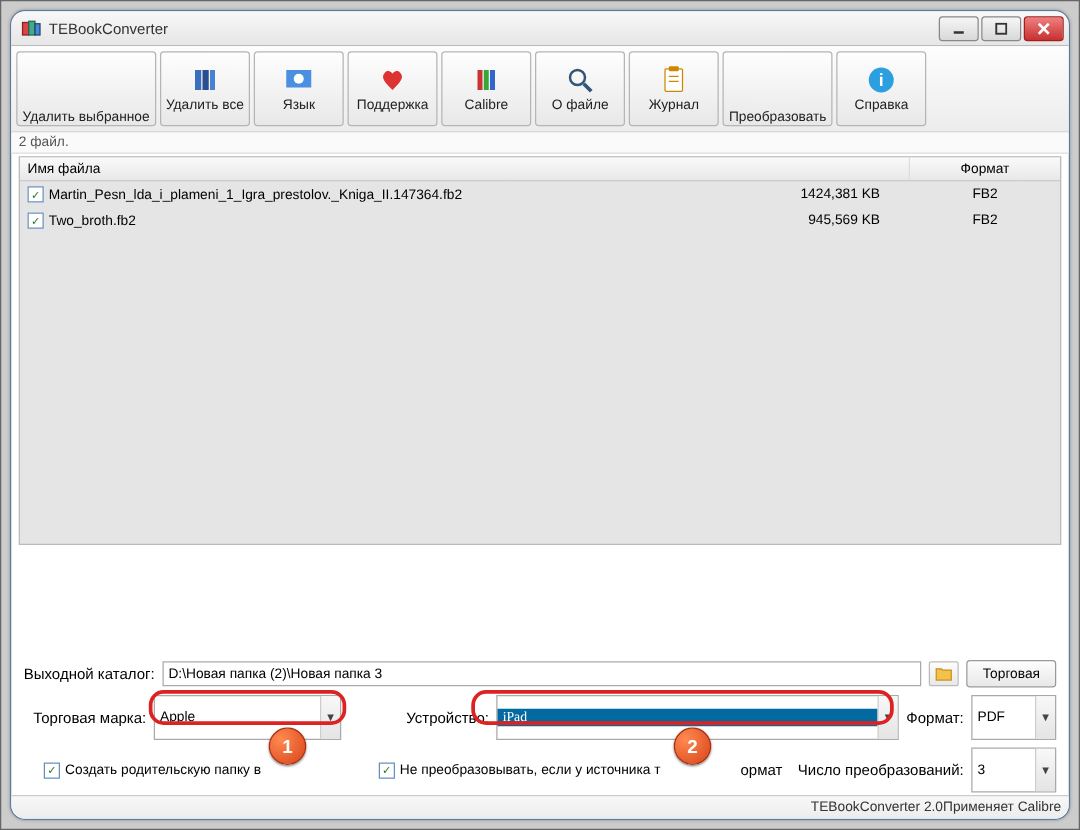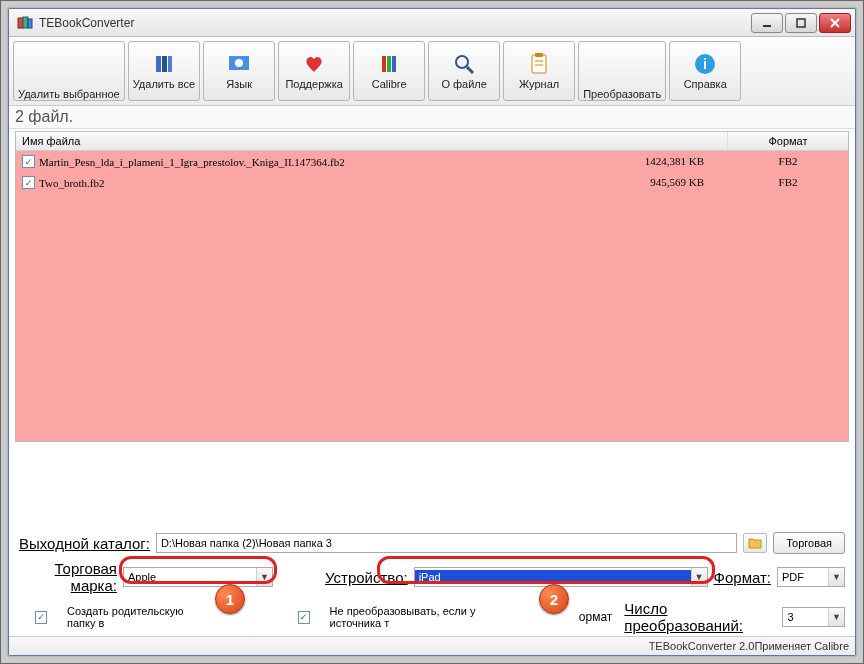--- a/index.html
+++ b/index.html
@@ -1,56 +1,56 @@
 <!DOCTYPE html>
 <html><head>
 <meta charset="utf-8">
 <style>
 * { box-sizing: border-box; margin: 0; padding: 0; }
 body { font-family: "Segoe UI", Tahoma, sans-serif; font-size: 12px; background: #fff; width: 864px; height: 664px; overflow: hidden; }
 .outer { border: 1px solid #666; width: 864px; height: 664px; background: #ccc; padding: 7px; position: relative; }
-.window { background: #fff; border: 1px solid #5a7aa0; border-radius: 2px; width: 100%; height: 100%; display: flex; flex-direction: column; overflow: hidden; box-shadow: 0 0 3px rgba(0,0,0,0.3); }
+.window { background: #fff; border: 1px solid #5a7aa0; border-radius: 12px; width: 100%; height: 100%; display: flex; flex-direction: column; overflow: hidden; box-shadow: 0 0 3px rgba(0,0,0,0.3); }
 .titlebar { height: 28px; background: linear-gradient(to bottom, #f8f8f8, #e6e6e6); display: flex; align-items: center; padding: 0 4px 0 8px; border-bottom: 1px solid #bbb; }
 .titlebar-icon { width: 16px; height: 16px; margin-right: 6px; }
 .titlebar-title { flex: 1; font-size: 12px; color: #333; }
 .winbtns { display: flex; gap: 2px; }
 .winbtn { width: 32px; height: 20px; border: 1px solid #888; border-radius: 3px; background: linear-gradient(to bottom,#f6f6f6,#d8d8d8); display: flex; align-items: center; justify-content: center; font-size: 10px; color: #333; }
 .winbtn.close { background: linear-gradient(to bottom,#f08080,#c83030); color:#fff; border-color:#a02020; }
 .toolbar { display: flex; gap: 3px; padding: 4px; background: linear-gradient(to bottom,#fdfdfd,#ececec); border-bottom: 1px solid #ccc; }
 .tbtn { min-width: 72px; height: 60px; border: 1px solid #b5b5b5; border-radius: 3px; background: linear-gradient(to bottom,#fefefe,#e8e8e8); display: flex; flex-direction: column; align-items: center; justify-content: center; gap: 2px; padding: 2px 4px; font-size: 11px; color: #222; }
 .tbtn svg { width: 24px; height: 24px; }
 .tbtn.wide { min-width: 82px; gap: 46px; }
-.statusbar-top { padding: 2px 6px; font-size: 16px; color: #555; background:#fafafa; border-bottom:1px solid #ddd;}
-.table { flex: 0 0 auto; border: 1px solid #bbb; margin: 2px 6px; background:#fca5a5; }
+.statusbar-top { padding: 2px 6px; font-size: 11px; color: #555; background:#fafafa; border-bottom:1px solid #ddd;}
+.table { flex: 0 0 auto; border: 1px solid #bbb; margin: 2px 6px; background:#e5e5e5; }
 .table-head { display: flex; background: linear-gradient(to bottom,#fafafa,#e8e8e8); border-bottom:1px solid #ccc; }
 .th { padding: 3px 6px; font-size: 11px; border-right: 1px solid #ddd; }
 .th.name { flex: 1; }
 .th.size { width: 130px; text-align:center; }
 .th.fmt { width: 120px; text-align:center; border-right:none; }
 .table-body { height: 290px; overflow:auto; }
-.tr { display:flex; padding:2px 0;font-family:Liberation Serif, serif; }
+.tr { display:flex; padding:2px 0; }
 .td { padding: 2px 6px; font-size: 11px; }
 .td.name { flex:1; display:flex; align-items:center; gap:4px; }
 .td.size { width:130px; text-align:right; padding-right:24px; }
 .td.fmt { width:120px; text-align:center; }
 .chk { width:13px; height:13px; border:1px solid #6a8fbf; background:#fff; display:inline-flex; align-items:center; justify-content:center; font-size:9px; color:#2c6; }
 .chk::after { content:"✓"; color:#2a7a2a; }
 .bottom { padding: 6px 10px 2px 10px; display:flex; flex-direction:column; gap:6px; }
 .row { display:flex; align-items:center; gap:6px; }
-.row label { font-size:15px;text-decoration:underline; }
+.row label { font-size:12px; }
 .pathbox { flex:1; height:20px; border:1px solid #aaa; padding:2px 4px; font-size:11px; background:#fff; display:flex; align-items:center; }
 .iconbtn { width:24px; height:20px; border:1px solid #bbb; background:linear-gradient(to bottom,#fdfdfd,#e8e8e8); display:flex; align-items:center; justify-content:center; border-radius:2px; }
 .btn { height:22px; padding:0 12px; border:1px solid #999; border-radius:3px; background:linear-gradient(to bottom,#fdfdfd,#e8e8e8); font-size:11px; }
-.combo { height:20px; border:1px solid #aaa; background:#fff; display:flex; align-items:center; font-size:11px; position:relative; }
+.combo { height:36px; border:1px solid #aaa; background:#fff; display:flex; align-items:center; font-size:11px; position:relative; }
 .combo .val { flex:1; padding:0 4px; white-space:nowrap; overflow:hidden; }
 .combo .arrow { width:16px; text-align:center; color:#444; font-size:9px; border-left:1px solid #ccc; height:100%; display:flex; align-items:center; justify-content:center; background:linear-gradient(to bottom,#f8f8f8,#e4e4e4); }
-.combo.sel .val { background:#1d4ed8; color:#fff; padding:1px 4px; }
+.combo.sel .val { background:#0369a1; color:#fff; padding:1px 4px;font-family:Liberation Serif, serif; }
 .redring { position:absolute; border:3px solid #d22; border-radius:12px; pointer-events:none; }
 .badge { position:absolute; width:30px; height:30px; border-radius:50%; background:radial-gradient(circle at 30% 30%, #ff8a50, #d8431a); color:#fff; font-weight:bold; font-size:15px; display:flex; align-items:center; justify-content:center; border:1px solid #a83010; box-shadow:0 1px 2px rgba(0,0,0,0.5); pointer-events:none; }
-.checkline { display:flex; align-items:center; gap:20px; font-size:11px;padding-left:16px; }
+.checkline { display:flex; align-items:center; gap:4px; font-size:11px;padding-left:16px; }
 .footer { display:flex; border-top:1px solid #ccc; background:linear-gradient(to bottom,#f8f8f8,#ececec); padding:3px 6px; font-size:11px; color:#333; margin-top:auto;text-align:right; }
 .footer .left { flex:1; }
 .spacer { flex:1; }
 </style>
 </head>
 <body>
 
 <div class="outer">
 <div class="window">
 

